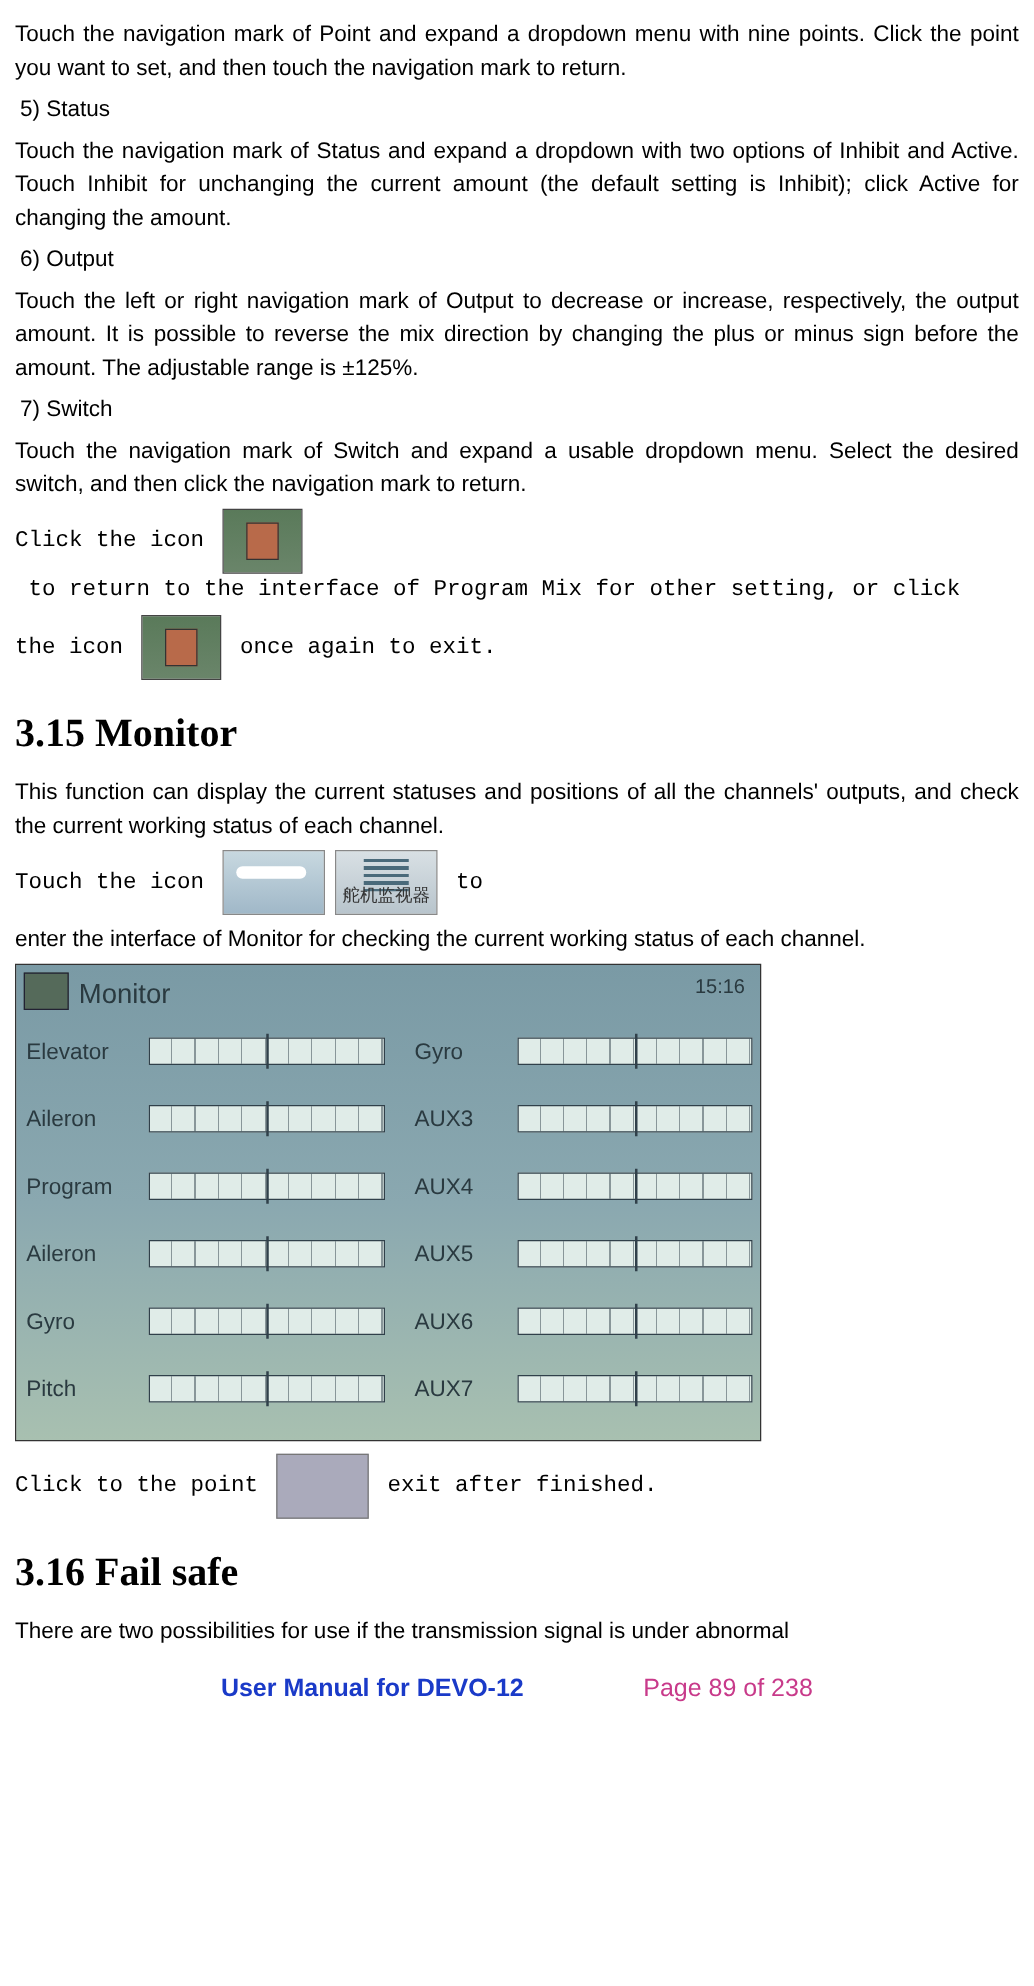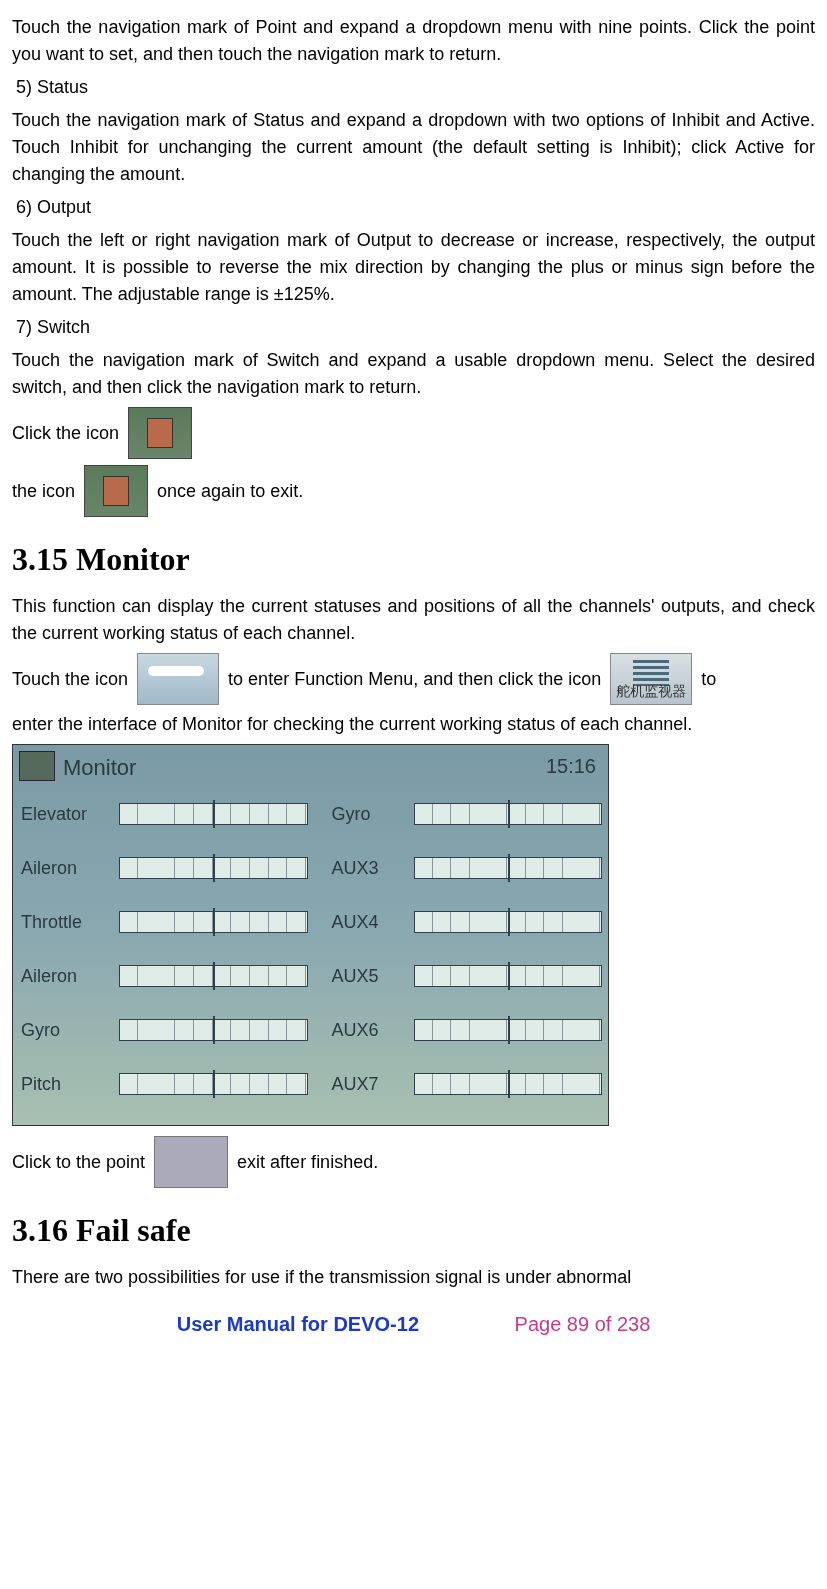--- a/index.html
+++ b/index.html
@@ -112,21 +112,21 @@
   .screenshot .title {
     position: absolute;
     top: 6px; left: 50px;
     font-size: 22px;
     color: #2a3a40;
     text-align: right;
   }
   .screenshot .clock {
     position: absolute;
     top: 6px; right: 12px;
-    font-size: 20px;
+    font-size: 16px;
     color: #2a3a40;
   }
   .screenshot .grid {
     position: absolute;
     top: 44px; left: 6px; right: 6px; bottom: 6px;
     display: grid;
     grid-template-columns: 78px 1fr 62px 1fr;
     grid-auto-rows: 50px;
     gap: 4px 22px;
     align-items: center;
@@ -171,54 +171,54 @@
     color: #c83a8a;
   }
   .inline-para {
     display: flex;
     flex-wrap: wrap;
     align-items: center;
     gap: 0;
     text-align: justify;
     margin: 6px 0;
   }
-  .inline-para span { white-space: pre-wrap; }
+  .inline-para span { white-space: pre-wrap; font-family: Liberation Mono, monospace; }
   .section-item { margin: 6px 4px; }
 </style>
 </head>
 <body>
 
 <p>Touch the navigation mark of Point and expand a dropdown menu with nine points. Click the point you want to set, and then touch the navigation mark to return.</p>
 
 <p class="section-item">5)  Status</p>
 <p>Touch the navigation mark of Status and expand a dropdown with two options of Inhibit and Active. Touch Inhibit for unchanging the current amount (the default setting is Inhibit); click Active for changing the amount.</p>
 
 <p class="section-item">6)  Output</p>
 <p>Touch the left or right navigation mark of Output to decrease or increase, respectively, the output amount. It is possible to reverse the mix direction by changing the plus or minus sign before the amount. The adjustable range is ±125%.</p>
 
 <p class="section-item">7)  Switch</p>
 <p>Touch the navigation mark of Switch and expand a usable dropdown menu. Select the desired switch, and then click the navigation mark to return.</p>
 
 <div class="inline-para">
   <span>Click the icon </span>
   <span class="icon-small"></span>
+  <span> to return to the interface of Program Mix for other setting, or click </span>
 </div>
 <div class="inline-para">
   <span>the icon </span>
   <span class="icon-small"></span>
   <span> once again to exit.</span>
 </div>
 
 <h2>3.15 Monitor</h2>
 <p>This function can display the current statuses and positions of all the channels' outputs, and check the current working status of each channel.</p>
 
 <div class="inline-para">
   <span>Touch the icon </span>
   <span class="icon-menu"></span>
-  <span> to enter Function Menu, and then click the icon </span>
   <span class="icon-monitor">
     <span class="bars"></span>
     <span class="txt">舵机监视器</span>
   </span>
   <span> to </span>
 </div>
 <p>enter the interface of Monitor for checking the current working status of each channel.</p>
 
 <div class="screenshot">
   <div class="back-icon"></div>
@@ -236,21 +236,21 @@
 
     <div class="label">Aileron</div>
     <div class="bar">
         <div class="ticks"></div>
       </div>
     <div class="label">AUX3</div>
     <div class="bar">
         <div class="ticks"></div>
       </div>
 
-    <div class="label">Throttle</div>
+    <div class="label">Program</div>
     <div class="bar">
         <div class="ticks"></div>
       </div>
     <div class="label">AUX4</div>
     <div class="bar">
         <div class="ticks"></div>
       </div>
 
     <div class="label">Aileron</div>
     <div class="bar">

